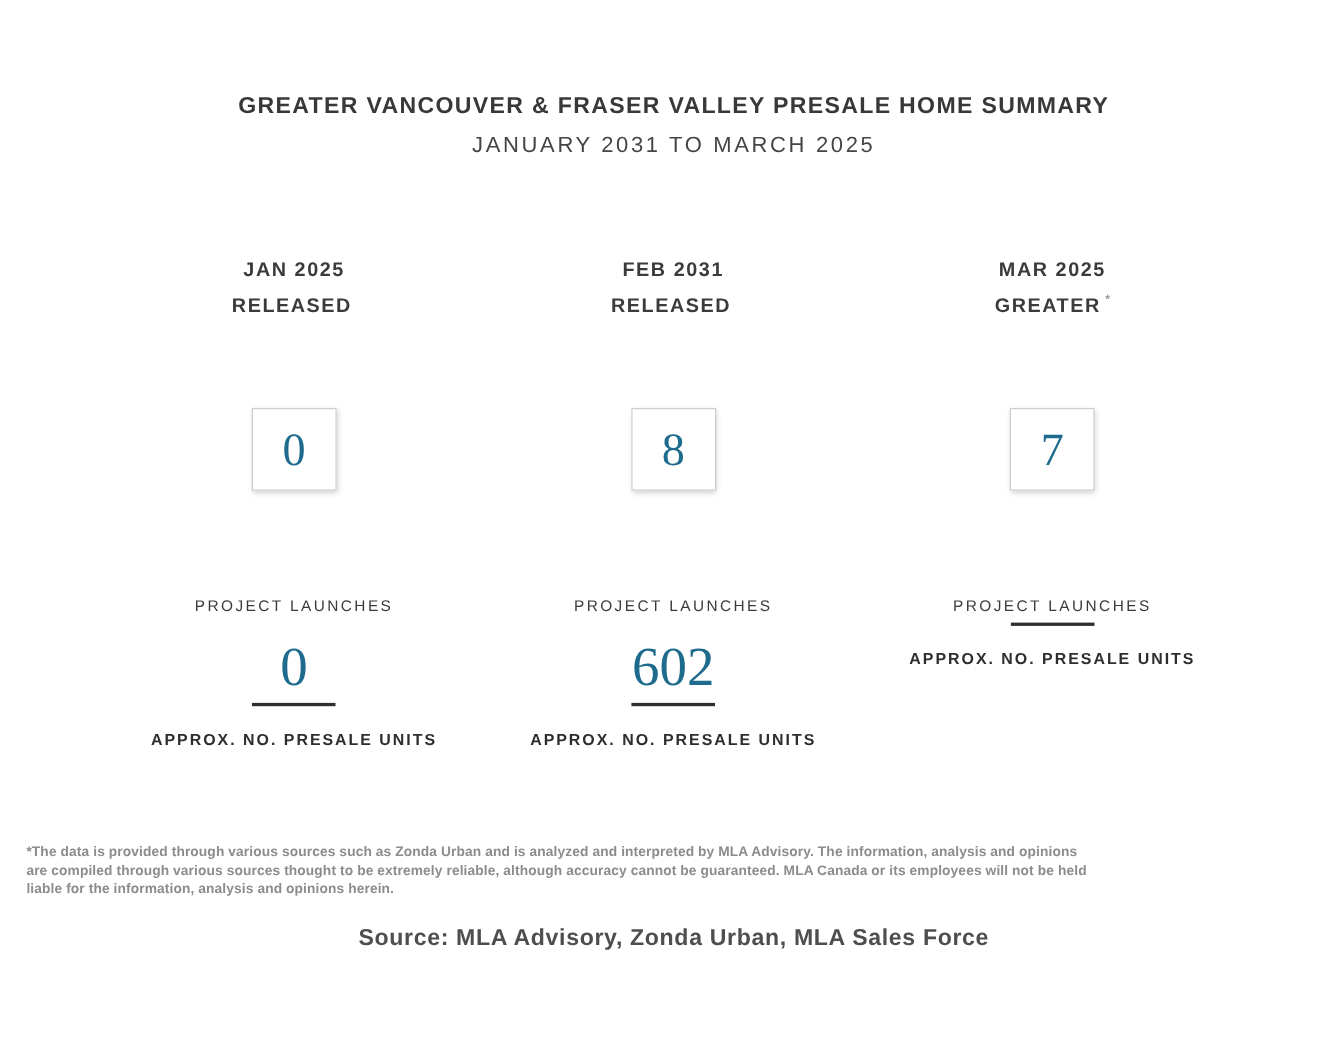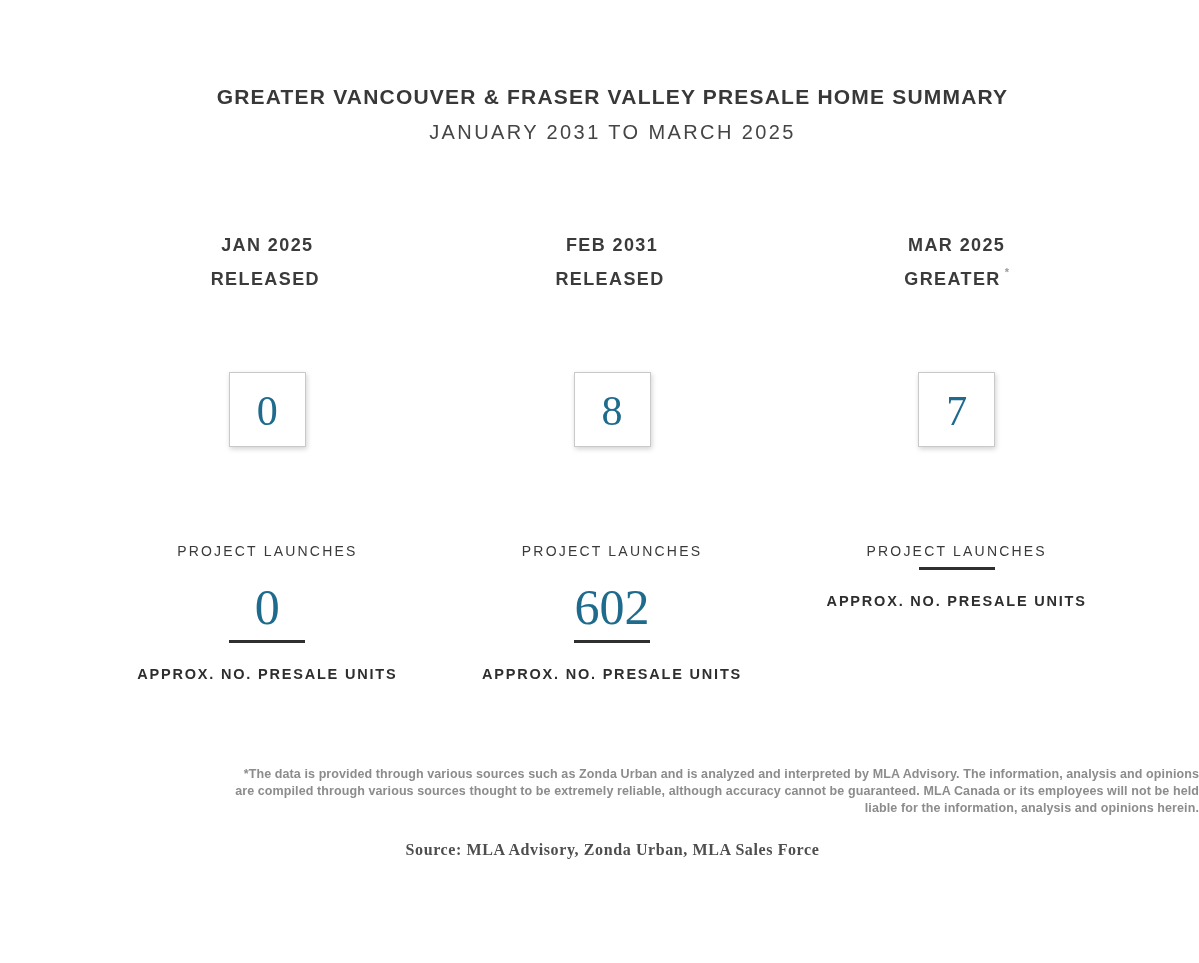--- a/index.html
+++ b/index.html
@@ -111,39 +111,39 @@
     letter-spacing: 1.8px;
     color: #2e2e2e;
     line-height: 17px;
   }
   
   .footnote {
     position: absolute;
     top: 766px;
     left: 24px;
     right: 0;
-    text-align: right;
+    text-align: left;
   }
   .footnote-inner {
     display: inline-block;
     max-width: 975px;
     font-size: 12.5px;
     font-weight: 700;
     color: #8c8c8c;
     line-height: 17px;
     letter-spacing: 0.1px;
   }
   .source-line {
     position: absolute;
     top: 841px;
     left: 26px;
     right: 0;
     text-align: center;
-    font-family: Liberation Serif, serif;
-    font-size: 16px;
+    font-family: Liberation Sans, sans-serif;
+    font-size: 21px;
     font-weight: 700;
     letter-spacing: 0.6px;
     color: #4e4e4e;
   }
 </style>
 </head>
 <body>
 
 <div class="canvas">
 

